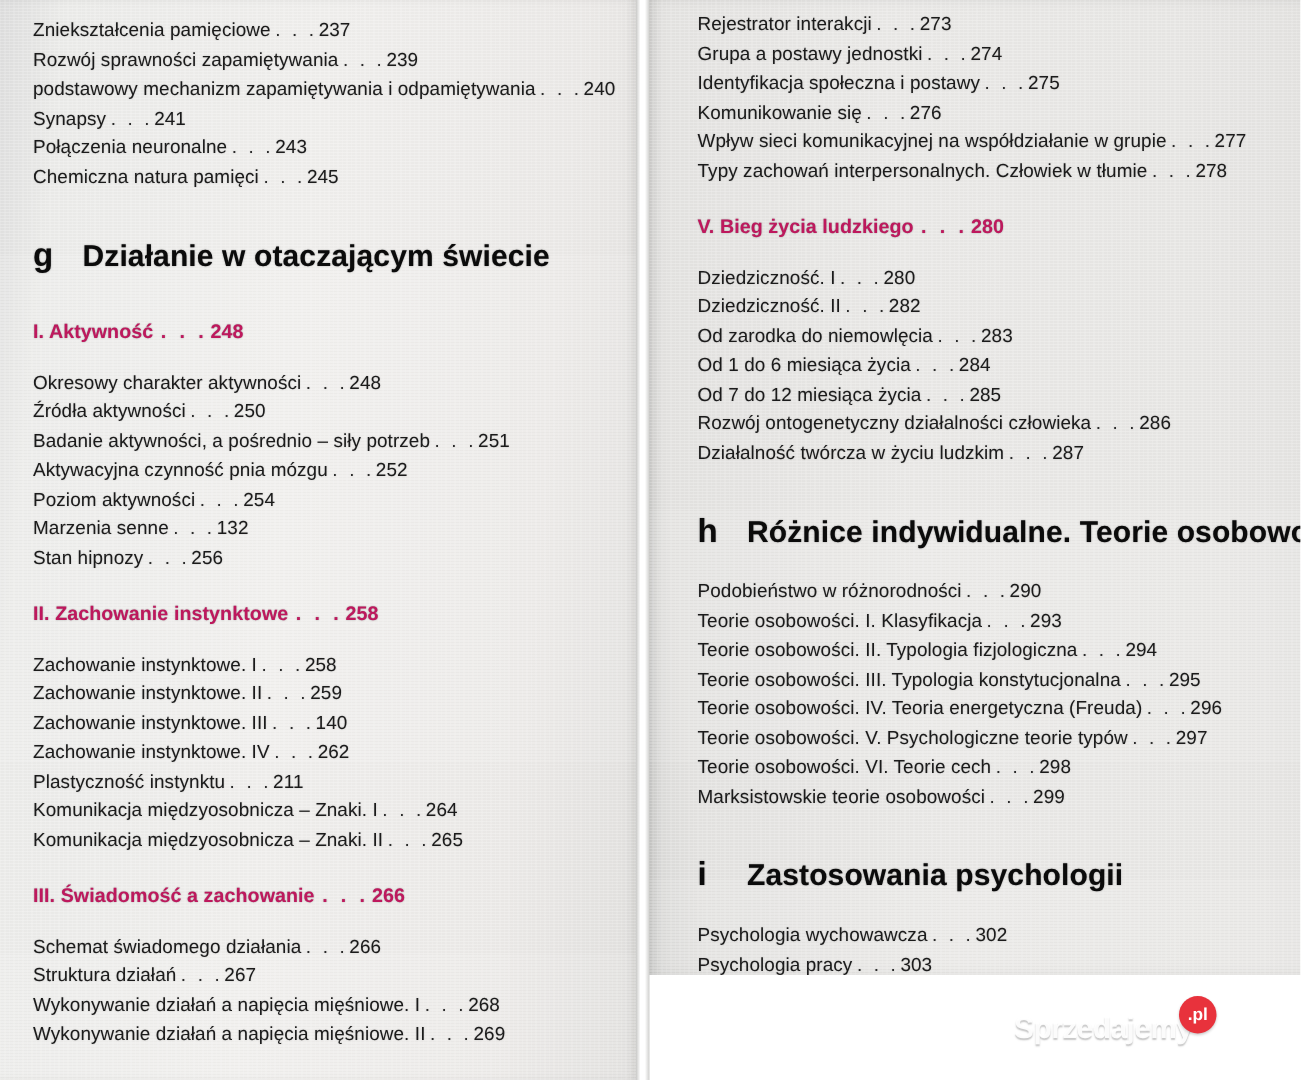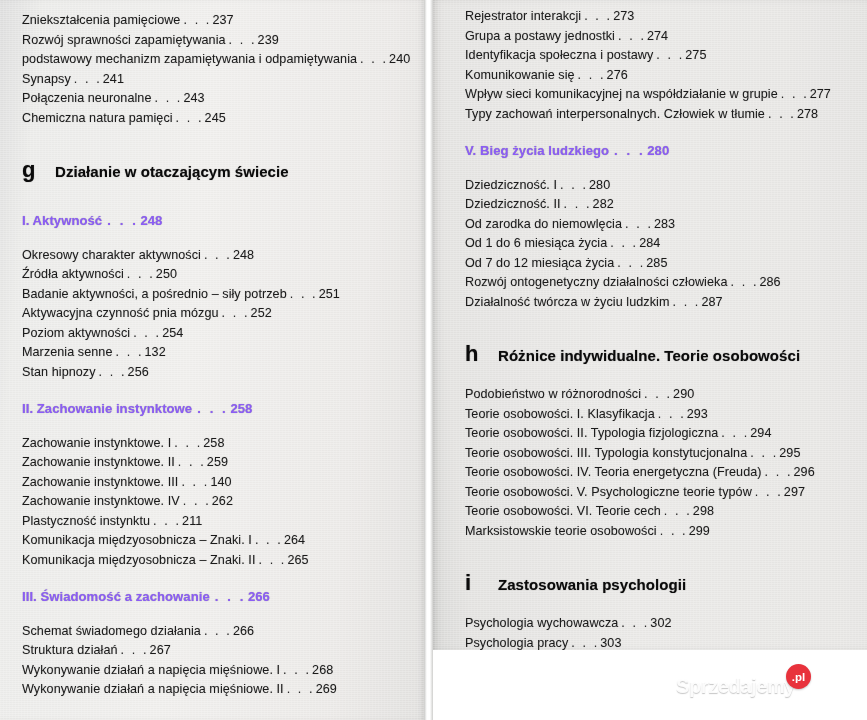--- a/index.html
+++ b/index.html
@@ -86,21 +86,21 @@
   .entry .lbl { }
   .entry .dots {
     letter-spacing: 2.1px;
     padding: 0 1px 0 3px;
     color: #2a2a2a;
   }
   .entry .pg { }
 
   
   .section {
-    color: #8b5cf6;
+    color: #be185d;
     font-size: 13.1px;
     font-weight: bold;
     line-height: 19.5px;
     white-space: nowrap;
     letter-spacing: .004em;
     text-shadow: 0 0 1px rgba(40,40,40,0.45);
   }
   .section .dots { letter-spacing: 2.6px; padding: 0 2px 0 5px; font-weight: bold; }
 
   
@@ -112,21 +112,21 @@
     text-shadow: 0 0 1px rgba(30,30,30,0.5);
   }
   .chapter .mark {
     font-size: 22px;
     font-weight: bold;
     width: 33px;
     flex: 0 0 33px;
     line-height: 1;
   }
   .chapter .title {
-    font-size: 15px;
+    font-size: 20px;
     font-weight: bold;
     letter-spacing: .004em;
     line-height: 1;
   }
 
   
   .watermark {
     position: absolute;
     left: 676px;
     top: 664px;

